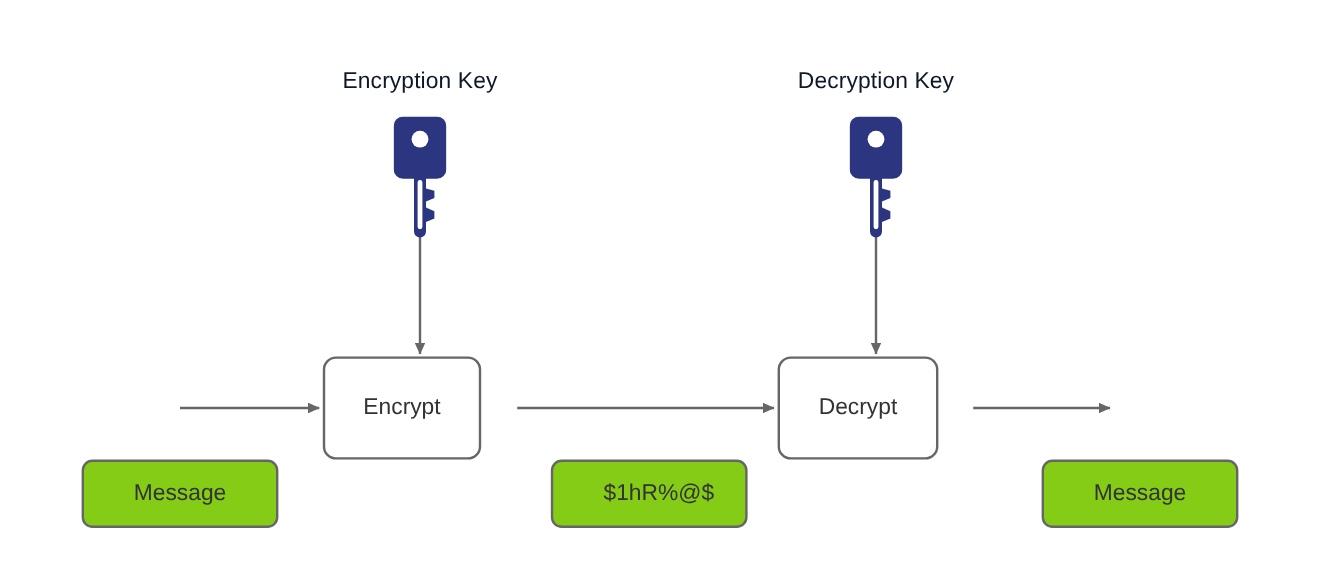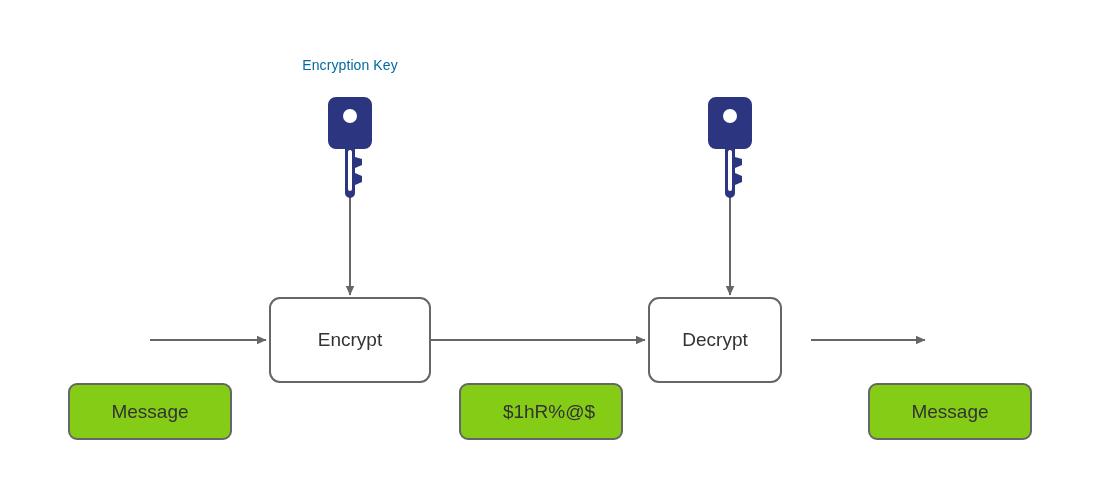--- a/index.html
+++ b/index.html
@@ -12,22 +12,22 @@
   }
   #canvas {
     position: relative;
     width: 1100px;
     height: 484px;
     background: #ffffff;
     overflow: hidden;
   }
   .key-label {
     position: absolute;
-    font-size: 14px;
-    color: #0369a1;
+    font-size: 19px;
+    color: #0f172a;
     white-space: nowrap;
     text-align: center;
     letter-spacing: 0.1px;
   }
   .key-icon {
     position: absolute;
     width: 44px;
     height: 104px;
   }
   .proc-box {
@@ -91,31 +91,32 @@
 
   <svg class="key-icon" style="left:328px; top:97px;" viewBox="0 0 44 104" xmlns="http://www.w3.org/2000/svg">
     <path d="M8,0 L36,0 A8,8 0 0 1 44,8 L44,44 A8,8 0 0 1 36,52
              L27,52 L27,60 L34,62 L34,68 L27,71 L27,76 L34,79 L34,85
              L27,88 L27,96 A5,5 0 0 1 17,96 L17,52 L8,52
              A8,8 0 0 1 0,44 L0,8 A8,8 0 0 1 8,0 Z" fill="#2c3680"></path>
     <circle cx="22" cy="19" r="7" fill="#ffffff"></circle>
     <rect x="20" y="53" width="4" height="41" rx="2" fill="#ffffff"></rect>
   </svg>
 
+  <div class="key-label" style="left:630px; top:57px; width:200px;">Decryption Key</div>
 
   <svg class="key-icon" style="left:708px; top:97px;" viewBox="0 0 44 104" xmlns="http://www.w3.org/2000/svg">
     <path d="M8,0 L36,0 A8,8 0 0 1 44,8 L44,44 A8,8 0 0 1 36,52
              L27,52 L27,60 L34,62 L34,68 L27,71 L27,76 L34,79 L34,85
              L27,88 L27,96 A5,5 0 0 1 17,96 L17,52 L8,52
              A8,8 0 0 1 0,44 L0,8 A8,8 0 0 1 8,0 Z" fill="#2c3680"></path>
     <circle cx="22" cy="19" r="7" fill="#ffffff"></circle>
     <rect x="20" y="53" width="4" height="41" rx="2" fill="#ffffff"></rect>
   </svg>
 
-  <div class="proc-box" style="left:269px; top:297px; width:162px; height:86px;">
+  <div class="proc-box" style="left:269px; top:297px; width:132px; height:86px;">
     <span>Encrypt</span>
   </div>
 
   <div class="proc-box" style="left:648px; top:297px; width:134px; height:86px;">
     <span>Decrypt</span>
   </div>
 
   <div class="data-box" style="left:68px; top:383px; width:164px; height:57px;">
     <span>Message</span>
   </div>

